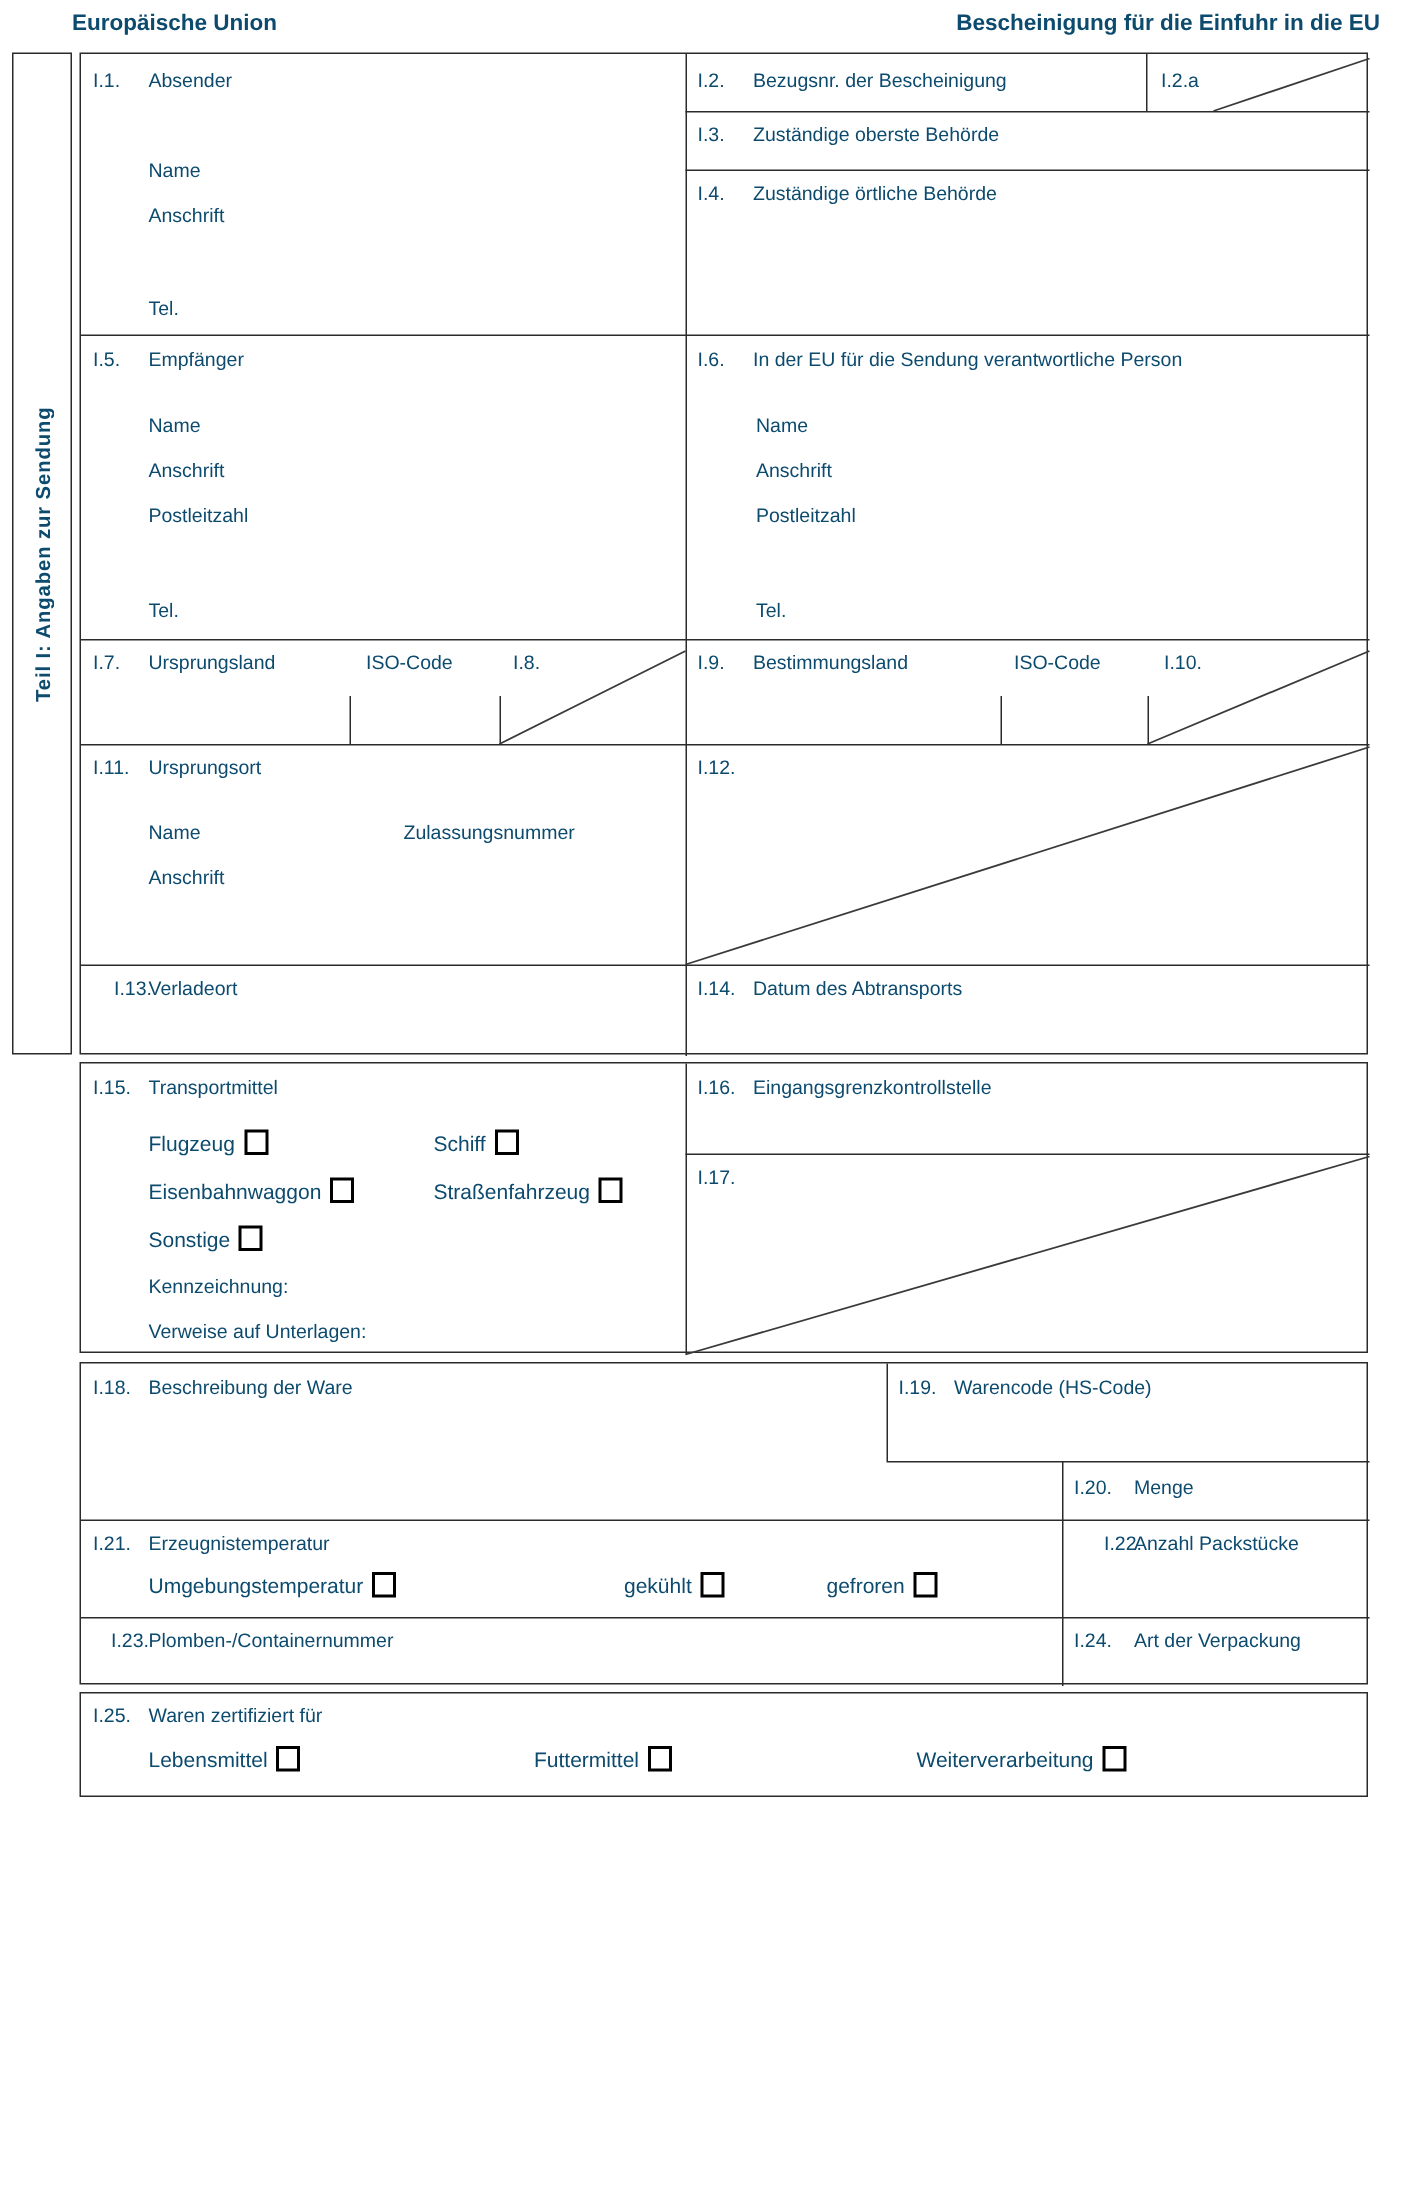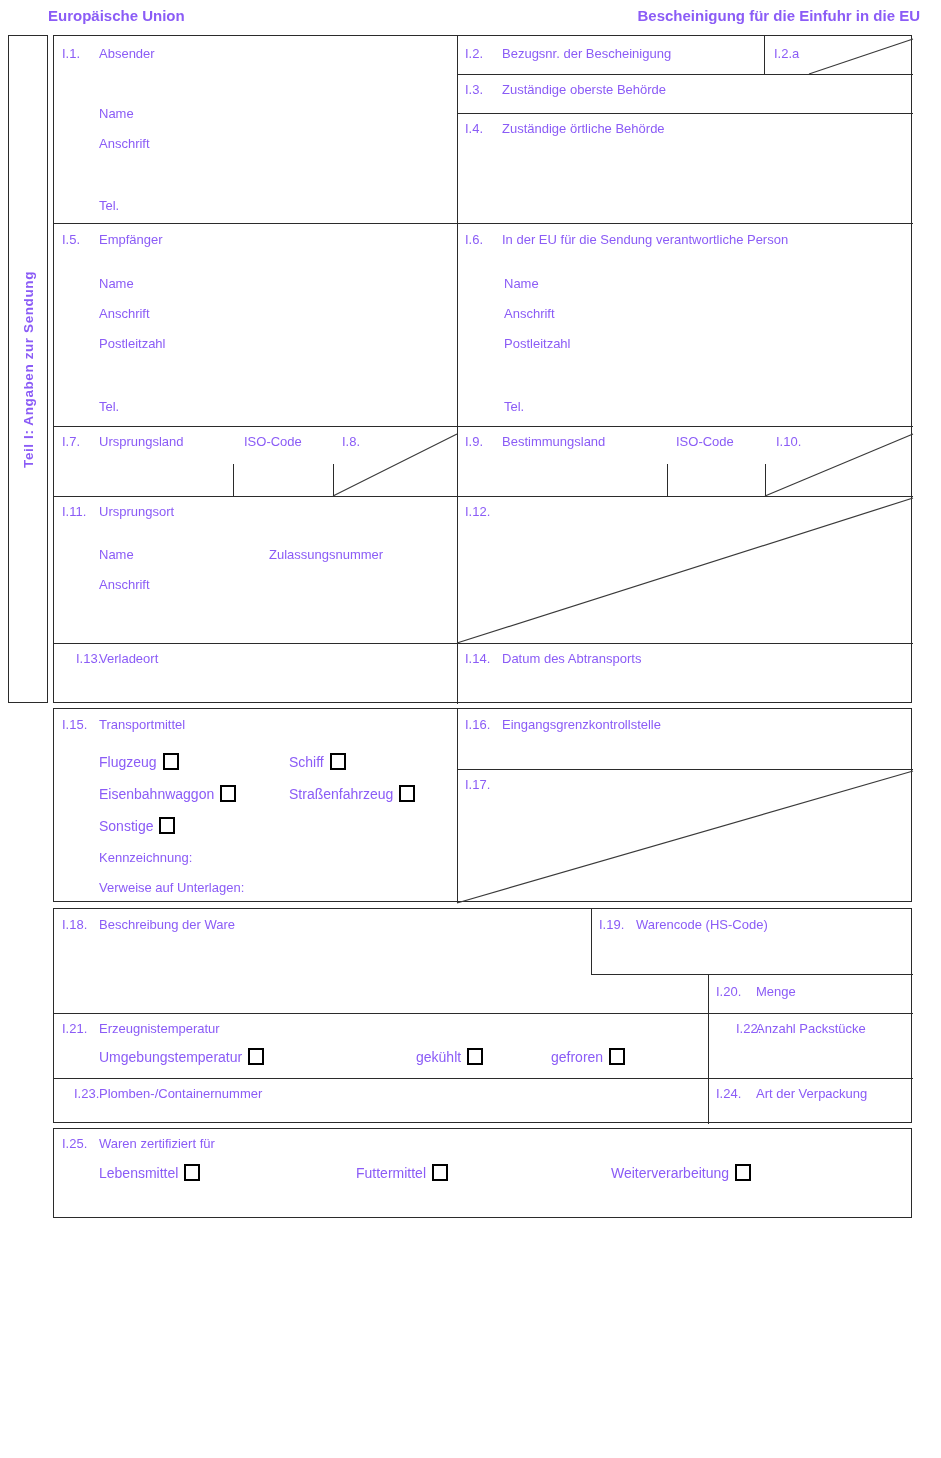--- a/index.html
+++ b/index.html
@@ -1,17 +1,17 @@
 <!DOCTYPE html>
 <html><head>
 <meta charset="utf-8">
 <style>
   html,body{margin:0;padding:0;background:#fff;}
   .page{position:relative;width:941px;height:1458px;background:#fff;
-        font-family:"Liberation Sans","DejaVu Sans",sans-serif;color:#8b5cf6;overflow:hidden;}
+        font-family:"Liberation Sans","DejaVu Sans",sans-serif;color:#0c4a6e;overflow:hidden;}
   .abs{position:absolute;}
   .t{position:absolute;font-size:13px;line-height:15px;white-space:nowrap;}
   .b{font-weight:bold;}
   .box{position:absolute;border:1px solid #2b2b2b;box-sizing:border-box;background:#fff;}
   .hline{position:absolute;height:1px;background:#2b2b2b;}
   .vline{position:absolute;width:1px;background:#2b2b2b;}
   .row{position:absolute;display:flex;align-items:center;gap:6px;font-size:14px;white-space:nowrap;}
   .cb{display:inline-block;width:12px;height:13px;border:2px solid #000;background:#fff;box-sizing:content-box;}
   .sidebar{display:flex;align-items:center;justify-content:center;}
   .sidebar span{writing-mode:vertical-rl;transform:rotate(180deg);font-weight:bold;
@@ -187,21 +187,21 @@
     <span class="t" style="left:702px;top:112px;">Anzahl Packstücke</span>
 
     <div class="hline" style="left:0;top:169px;width:859px;"></div>
 
     <span class="t" style="left:20px;top:177px;">I.23.</span>
     <span class="t" style="left:45px;top:177px;">Plomben-/Containernummer</span>
     <span class="t" style="left:662px;top:177px;">I.24.</span>
     <span class="t" style="left:702px;top:177px;">Art der Verpackung</span>
   </div>
 
-  <div class="box" style="left:53px;top:1128px;width:859px;height:90px;">
+  <div class="box" style="left:53px;top:1128px;width:859px;height:70px;">
     <span class="t" style="left:8px;top:7px;">I.25.</span>
     <span class="t" style="left:45px;top:7px;">Waren zertifiziert für</span>
     <div class="row" style="left:45px;top:35px;">
       <span>Lebensmittel</span>
       <span class="cb"></span>
     </div>
     <div class="row" style="left:302px;top:35px;">
       <span>Futtermittel</span>
       <span class="cb"></span>
     </div>

